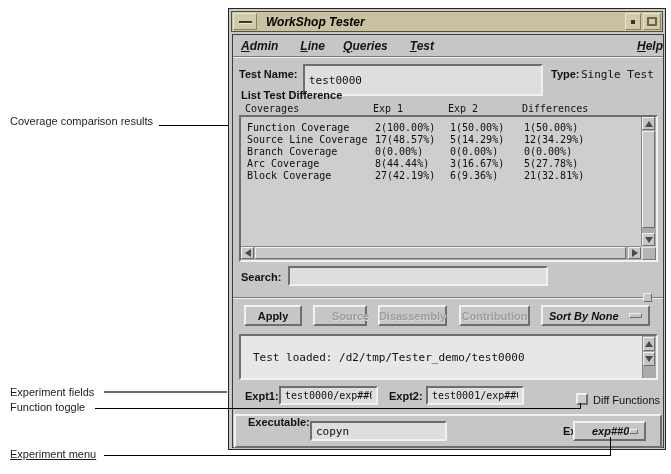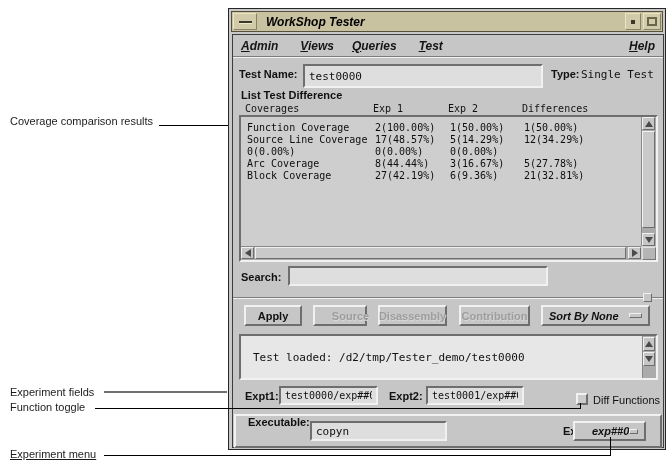--- a/index.html
+++ b/index.html
@@ -31,21 +31,21 @@
 
   
   .content { position:absolute; left:3px; top:25px; width:432px; height:414px;
              background:#c6c6c6; border:1px solid #3c3c3c; }
 
   
   .menubar { position:absolute; left:0; top:0; width:100%; height:21px; display:flex; align-items:center; }
   .menu-item { display:inline-block; font-style:italic; font-weight:bold; font-size:12px; color:#151515; }
   .menu-item::first-letter { text-decoration:underline; }
   .m0{margin-left:8px;} .m1{margin-left:22px;} .m2{margin-left:18px;} .m3{margin-left:22px;}
-  .m-help{margin-left:auto; margin-right:8px;}
+  .m-help{margin-left:auto; margin-right:0;}
   .menubar-sep { position:absolute; left:0; top:21px; width:100%; height:2px;
                  border-top:1px solid #7d7d7d; border-bottom:1px solid #f2f2f2; }
 
   
   .lbl { position:absolute; font-weight:bold; font-size:11px; color:#111; white-space:nowrap; }
   .mono { font-family:"DejaVu Sans Mono", monospace; }
   .field { position:absolute; background:#dedede; border:2px solid; border-color:#6e6e6e #f1f1f1 #f1f1f1 #6e6e6e;
            font-family:"DejaVu Sans Mono", monospace; font-size:11px; color:#101010; padding:0 4px; outline:none; }
   .btn { position:absolute; background:#c6c6c6; border:2px solid; border-color:#f1f1f1 #6e6e6e #6e6e6e #f1f1f1;
          font-size:11px; font-weight:bold; color:#111; text-align:center; display:flex; align-items:center; justify-content:center; }
@@ -129,29 +129,29 @@
     </div>
     <div class="tb-btn tb-max">
       <div class="box"></div>
     </div>
   </div>
 
   <div class="content">
 
     <div class="menubar">
       <span class="menu-item m0">Admin</span>
-      <span class="menu-item m1">Views</span>
+      <span class="menu-item m1">Line</span>
       <span class="menu-item m2">Queries</span>
       <span class="menu-item m3">Test</span>
       <span class="menu-item m-help">Help</span>
     </div>
     <div class="menubar-sep"></div>
 
     <div class="lbl" style="left:6px; top:33px;">Test Name:</div>
-    <input class="field" style="left: 70px; top: 29px; width: 240px; height: 24px;" value="test0000">
+    <input class="field" style="left: 70px; top: 29px; width: 240px; height: 32px;" value="test0000">
     <div class="lbl" style="left:318px; top:33px;">Type:</div>
     <div class="lbl mono" style="left:348px; top:33px; font-weight:normal;">Single Test</div>
 
     <div class="lbl" style="left:8px; top:54px;">List Test Difference</div>
     <div class="cov-headers">
       <span class="ch0">Coverages</span>
       <span class="ch1">Exp 1</span>
       <span class="ch2">Exp 2</span>
       <span class="ch3">Differences</span>
     </div>
@@ -164,20 +164,21 @@
             <span>1(50.00%)</span>
             <span>1(50.00%)</span>
           </div>
           <div class="cov-row">
             <span>Source Line Coverage</span>
             <span>17(48.57%)</span>
             <span>5(14.29%)</span>
             <span>12(34.29%)</span>
           </div>
           <div class="cov-row">
+            <span>Branch Coverage</span>
             <span>0(0.00%)</span>
             <span>0(0.00%)</span>
             <span>0(0.00%)</span>
           </div>
           <div class="cov-row">
             <span>Arc Coverage</span>
             <span>8(44.44%)</span>
             <span>3(16.67%)</span>
             <span>5(27.78%)</span>
           </div>

